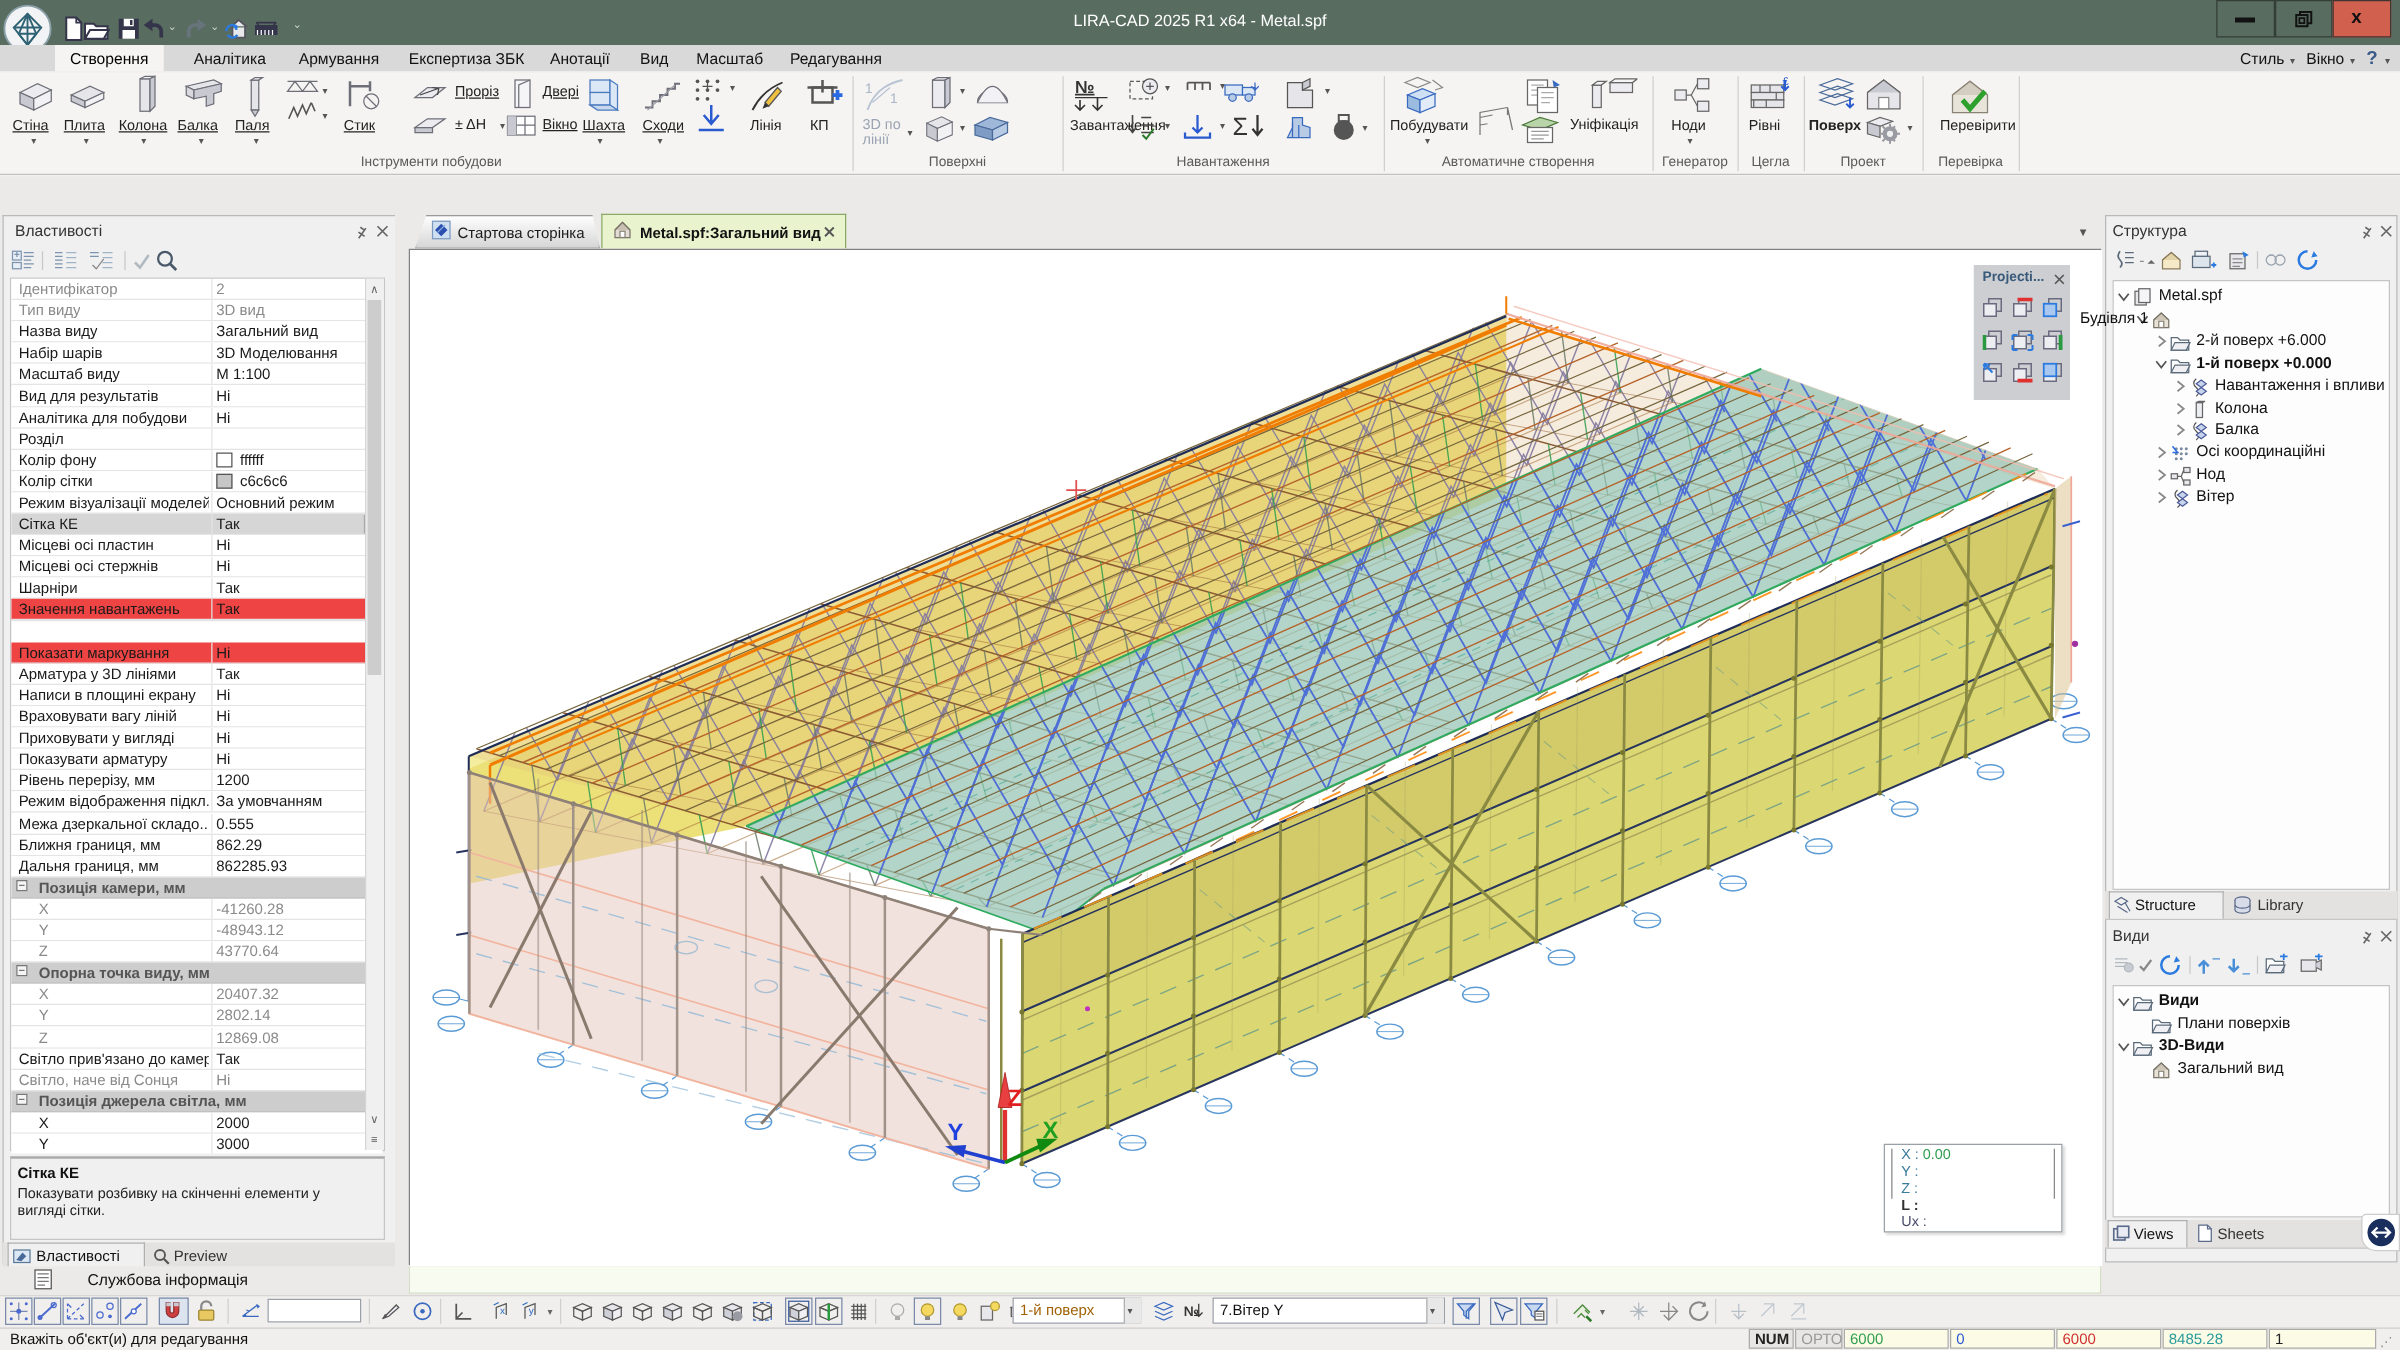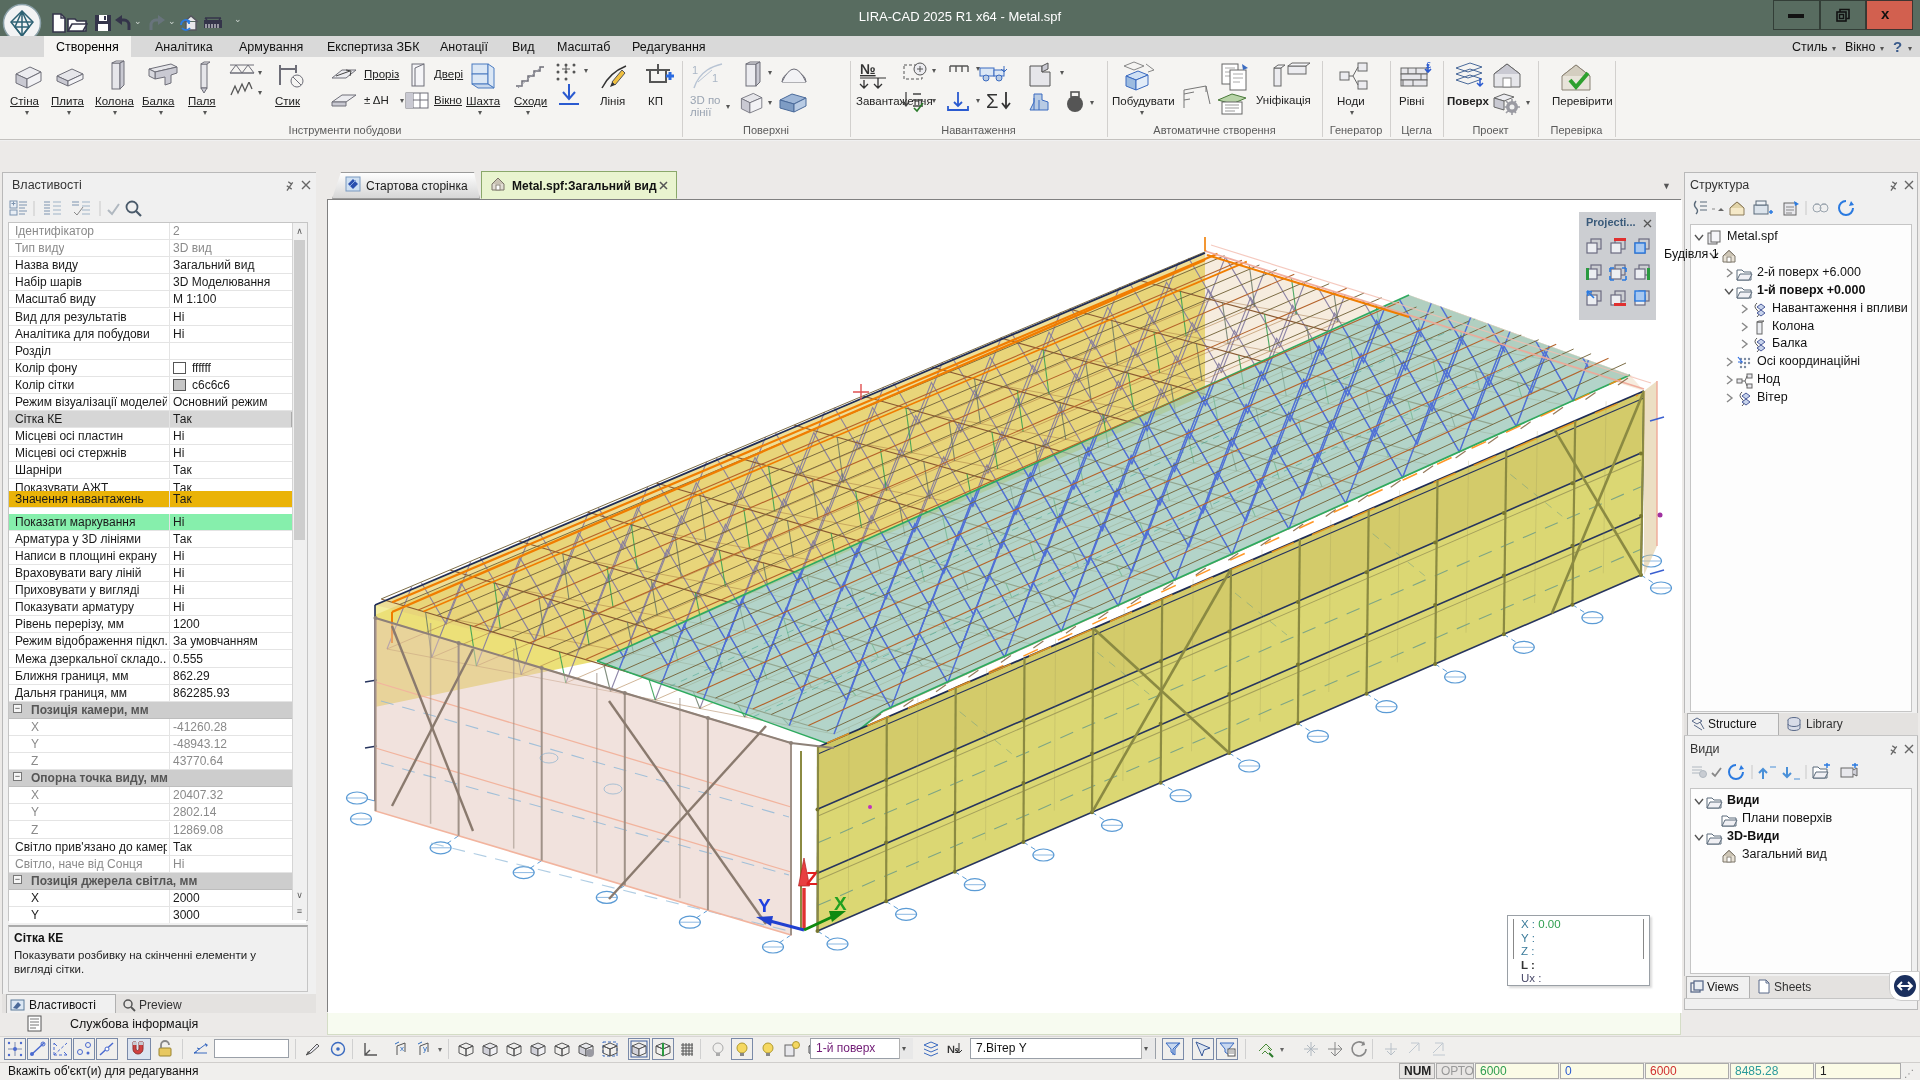--- a/index.html
+++ b/index.html
@@ -501,26 +501,26 @@
 <div class="pgrid-row" style="top:239.4px;background:#fff">
       <span style="position:absolute;left:160px;top:0;width:1px;height:17px;background:#e4e4e4"></span>
       <span class="" style="position:absolute;left:6px;top:1px;max-width:152px;overflow:hidden;white-space:nowrap">Шарніри</span>
       <span class="" style="position:absolute;left:164px;top:1px">Так</span>
     </div>
 <div class="pgrid-row" style="top:256.5px;background:#fff">
       <span style="position:absolute;left:160px;top:0;width:1px;height:17px;background:#e4e4e4"></span>
       <span class="" style="position:absolute;left:6px;top:1px;max-width:152px;overflow:hidden;white-space:nowrap">Показувати АЖТ</span>
       <span class="" style="position:absolute;left:164px;top:1px">Так</span>
     </div>
-<div class="pgrid-row" style="top:268px;background:#eab308">
+<div class="pgrid-row" style="top:256px;background:#ef4444">
       <span style="position:absolute;left:160px;top:0;width:1px;height:17px;background:#e4e4e4"></span>
       <span class="" style="position:absolute;left:6px;top:1px;max-width:152px;overflow:hidden;white-space:nowrap">Значення навантажень</span>
       <span class="" style="position:absolute;left:164px;top:1px">Так</span>
     </div>
-<div class="pgrid-row" style="top:290.7px;background:#86efac">
+<div class="pgrid-row" style="top:290.7px;background:#ef4444">
       <span style="position:absolute;left:160px;top:0;width:1px;height:17px;background:#e4e4e4"></span>
       <span class="" style="position:absolute;left:6px;top:1px;max-width:152px;overflow:hidden;white-space:nowrap">Показати маркування</span>
       <span class="" style="position:absolute;left:164px;top:1px">Ні</span>
     </div>
 <div class="pgrid-row" style="top:307.8px;background:#fff">
       <span style="position:absolute;left:160px;top:0;width:1px;height:17px;background:#e4e4e4"></span>
       <span class="" style="position:absolute;left:6px;top:1px;max-width:152px;overflow:hidden;white-space:nowrap">Арматура у 3D лініями</span>
       <span class="" style="position:absolute;left:164px;top:1px">Так</span>
     </div>
 <div class="pgrid-row" style="top:324.9px;background:#fff">
@@ -1621,21 +1621,21 @@
     <rect x="3" y="6" width="9" height="11" fill="#e8e8ec" stroke="#666"></rect>
     <circle cx="14" cy="6" r="3.5" fill="#f5d860" stroke="#b09a30"></circle>
   </svg>
 <svg class="abs" style="left:806px;top:1039px" width="20" height="20">
     <polygon points="3,7 10,4 17,7 10,10" fill="#e8e8ec" stroke="#555"></polygon>
     <polygon points="3,7 10,10 10,17 3,14" fill="#c8c8d0" stroke="#555"></polygon>
     <polygon points="10,10 17,7 17,14 10,17" fill="#f5f0d8" stroke="#555"></polygon>
     <circle cx="15" cy="5" r="3" fill="#f5d860" stroke="#b09a30"></circle>
   </svg>
 <div class="abs" style="left:810px;top:1038px;width:103px;height:21px;background:#fff;border:1px solid #9aa0a8"></div>
-<div class="abs" style="left:816px;top:1041px;font-size:12px;color:#701a75">1-й поверх</div>
+<div class="abs" style="left:816px;top:1041px;font-size:12px;color:#a16207">1-й поверх</div>
 <div class="abs" style="left:899px;top:1038px;width:14px;height:21px;background:#e8e8e8;border-left:1px solid #b0b0b0"></div>
 <div class="abs" style="left:902px;top:1044px;font-size:8px;color:#555">▾</div>
 <svg class="abs" style="left:921px;top:1039px" width="20" height="20">
     <g stroke="#3a6ac0" fill="none">
       <path d="M3 6 l7 -3 7 3 -7 3 Z"></path>
       <path d="M3 10 l7 3 7 -3"></path>
       <path d="M3 14 l7 3 7 -3"></path>
     </g>
   </svg>
 <svg class="abs" style="left:945px;top:1039px" width="20" height="20">

